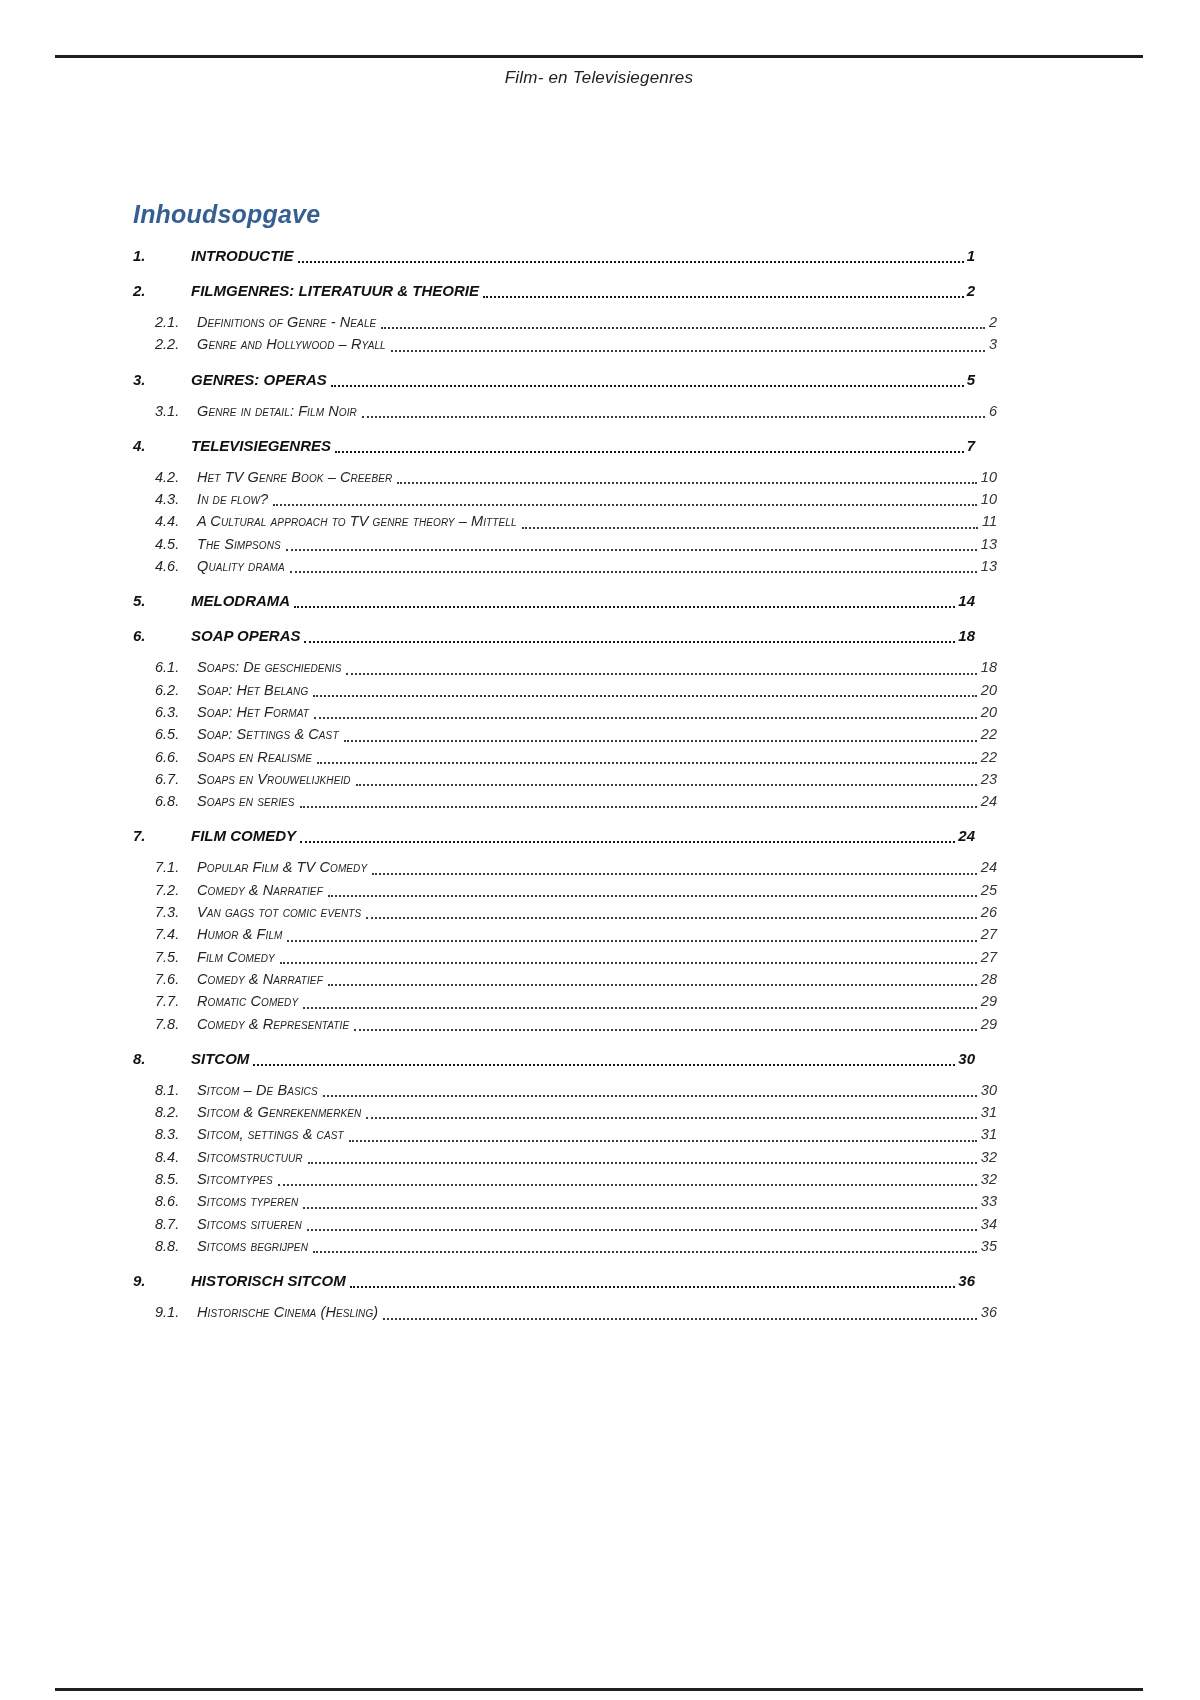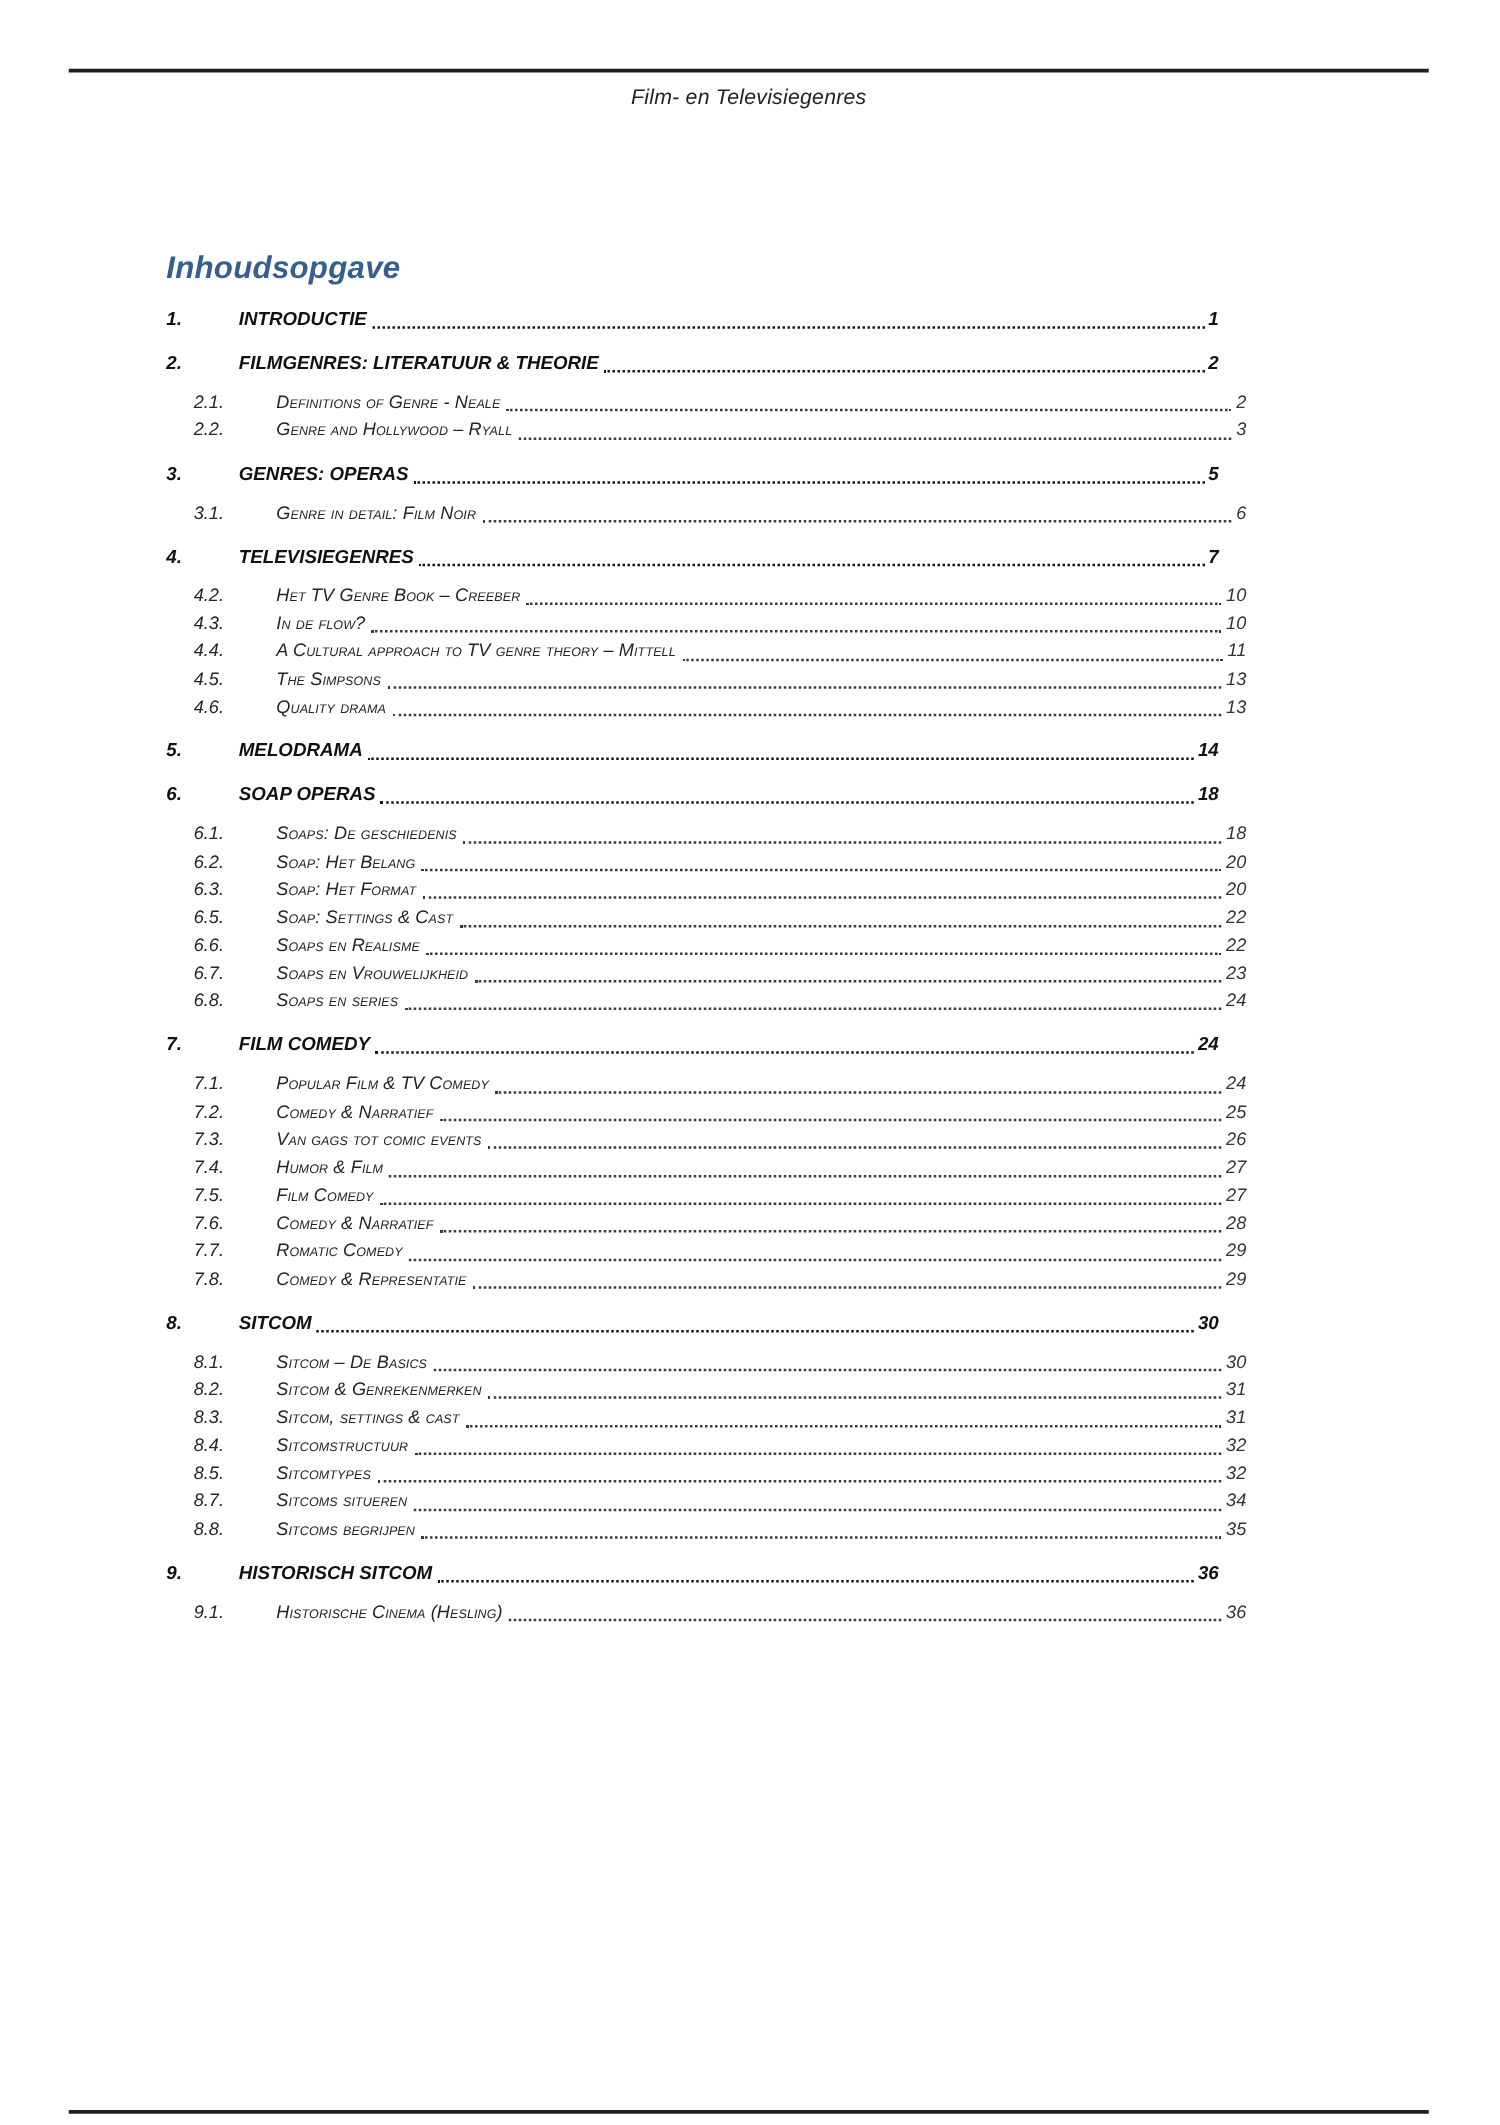--- a/index.html
+++ b/index.html
@@ -59,21 +59,21 @@
   }
   .toc-row.lvl1 .num{width:58px;}
   .toc-row.lvl1 .leader{border-bottom:2.6px dotted #161616;}
   .toc-row.lvl2{
     font-size:14.5px;
     line-height:22.3px;
     color:#242424;
     padding-left:22px;
   }
   .toc-row.lvl2 .num{width:42px;}
-  .toc-row.lvl2 .title{font-variant:small-caps;letter-spacing:0.1px;margin-left:24px;}
+  .toc-row.lvl2 .title{font-variant:small-caps;letter-spacing:0.1px;}
   .toc-row.lvl2 .leader{border-bottom:2px dotted #3a3a3a;margin-left:5px;margin-right:4px;}
   .toc-row.lvl2 .pagenum{color:#333;}
 </style>
 </head>
 <body>
 
 <div class="page">
 
   <div class="rule top"></div>
 
@@ -293,20 +293,26 @@
           <span class="leader"></span>
           <span class="pagenum">32</span>
         </div>
         <div class="toc-row lvl2">
           <span class="num">8.5.</span>
           <span class="title">Sitcomtypes</span>
           <span class="leader"></span>
           <span class="pagenum">32</span>
         </div>
         <div class="toc-row lvl2">
+          <span class="num">8.6.</span>
+          <span class="title">Sitcoms typeren</span>
+          <span class="leader"></span>
+          <span class="pagenum">33</span>
+        </div>
+        <div class="toc-row lvl2">
           <span class="num">8.7.</span>
           <span class="title">Sitcoms situeren</span>
           <span class="leader"></span>
           <span class="pagenum">34</span>
         </div>
         <div class="toc-row lvl2">
           <span class="num">8.8.</span>
           <span class="title">Sitcoms begrijpen</span>
           <span class="leader"></span>
           <span class="pagenum">35</span>

